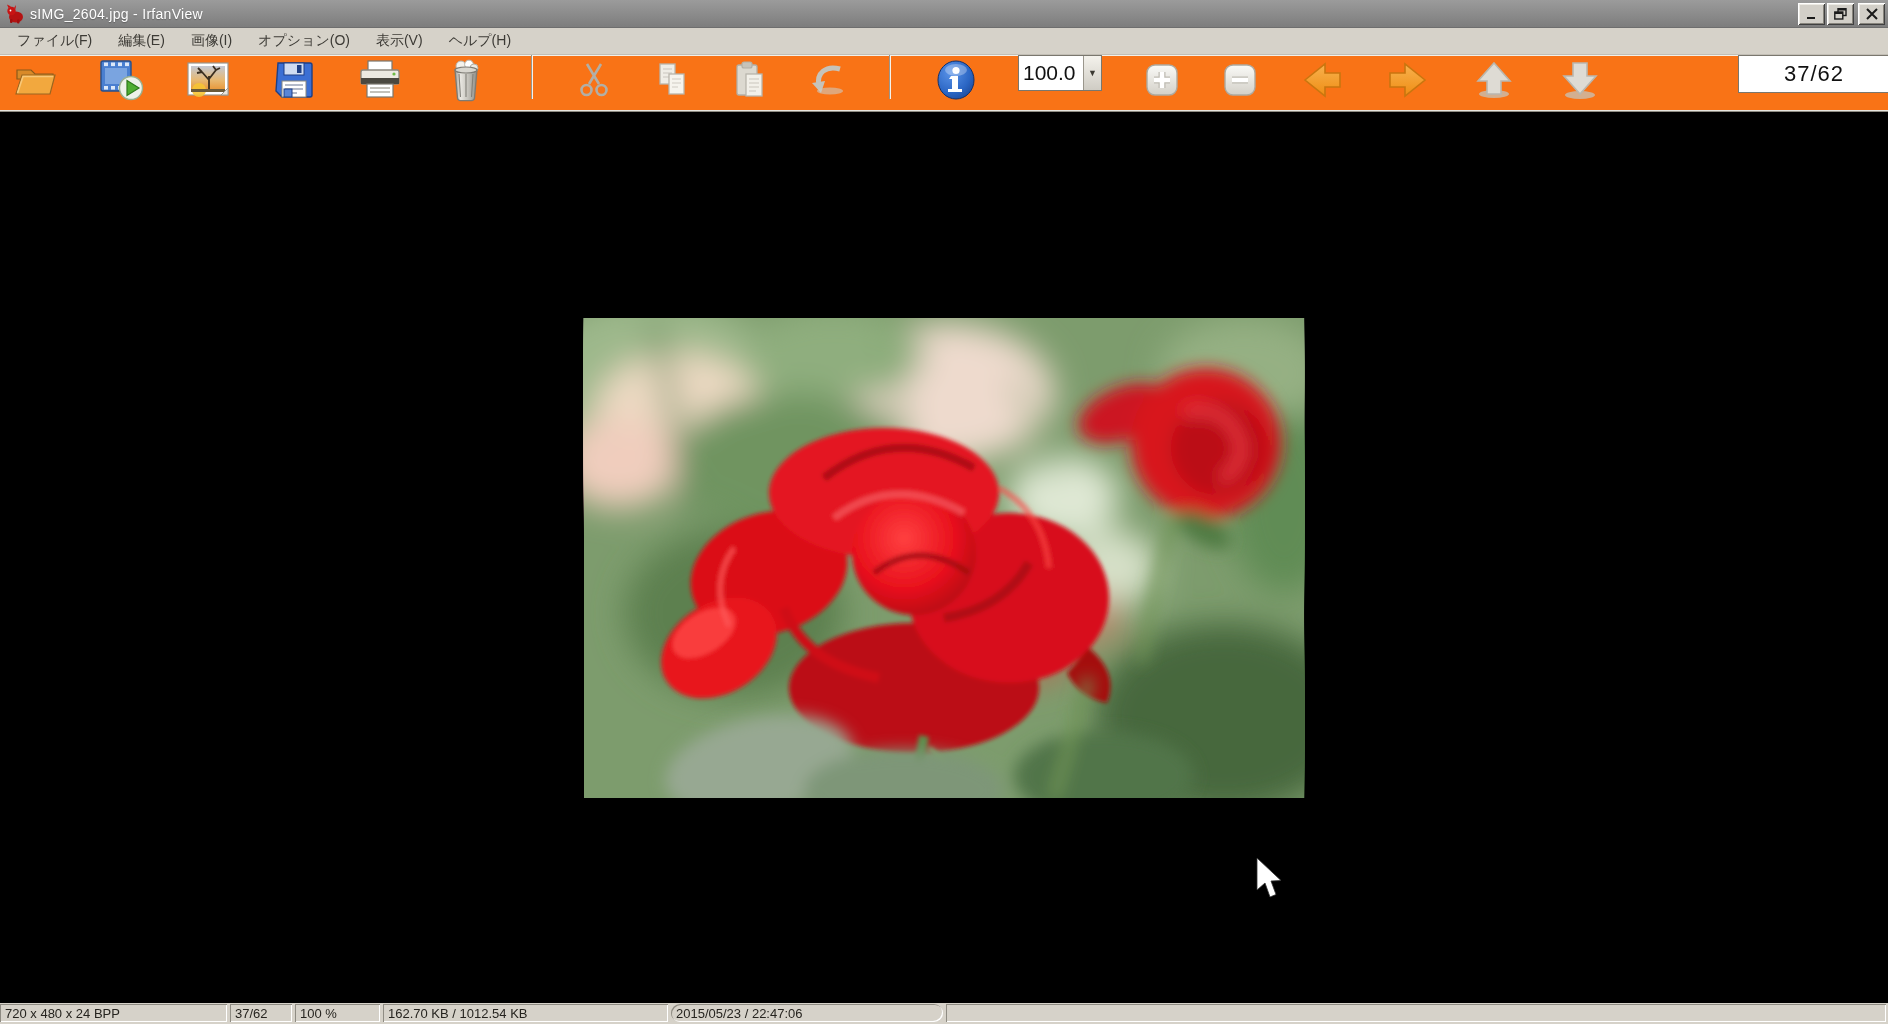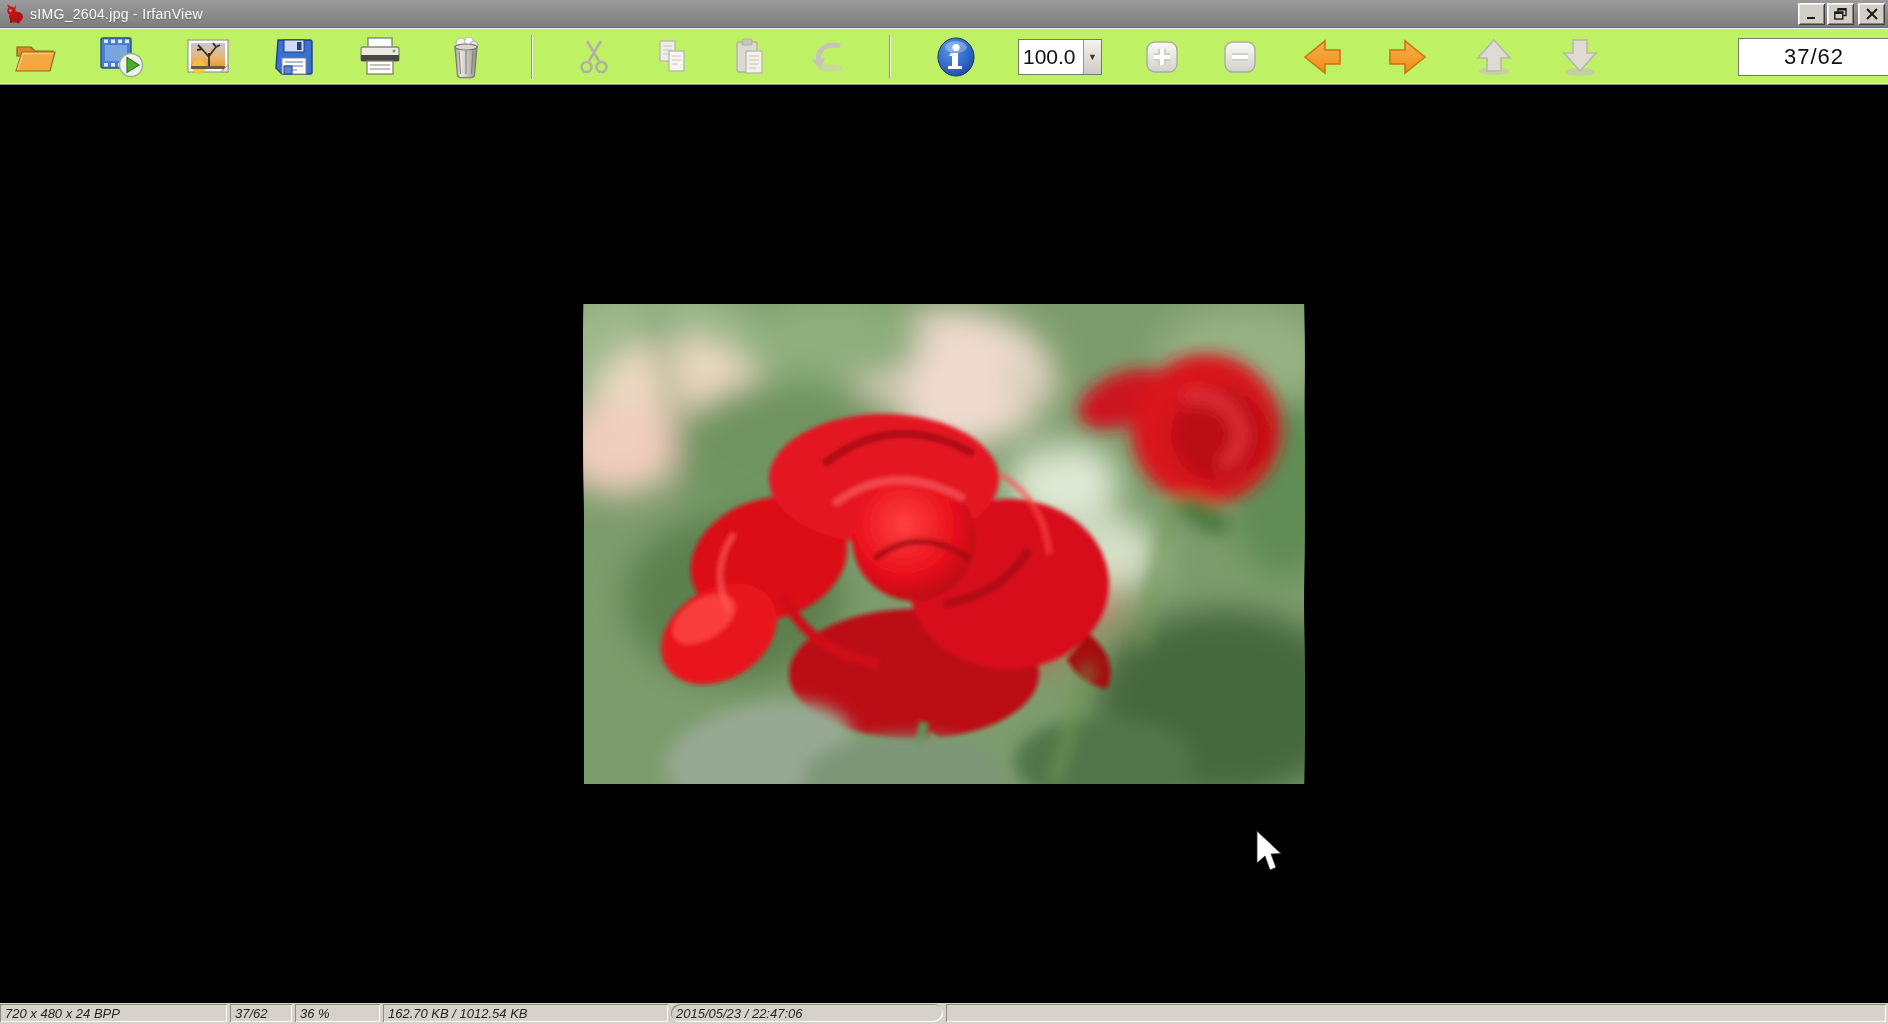--- a/index.html
+++ b/index.html
@@ -28,21 +28,21 @@
   .menubar {
     height:27px; flex:0 0 27px; background:#d6d2c9; display:flex; align-items:center;
     padding-left:4px; border-bottom:1px solid #c2beb5;
   }
   .menu-item {
     padding:4px 13px; font-size:14px; color:#3c3a35; white-space:nowrap; cursor:default;
   }
 
   
   .toolbar {
-    height:57px; flex:0 0 57px; background:#bef264; display:flex; align-items:center;
+    height:57px; flex:0 0 57px; background:#f97316; display:flex; 
     padding-left:8px;
     box-shadow: inset 0 1px 0 #f2f0ea, inset 0 -1px 0 #8f8c83, inset 0 -2px 0 #e8e6df;
     gap: 30px;
   }
   .tbtn {
     width:56px; height:50px; display:flex; align-items:center; justify-content:center;
     background:transparent; border:none; cursor:default; flex:0 0 auto;
   }
   .tbtn.narrow { width:48px; }
   .tsep { width:2px; height:44px; border-left:1px solid #9a968c; border-right:1px solid #f4f2ec; margin:0 7px; flex:0 0 auto; }
@@ -70,21 +70,21 @@
   .photo { width:722px; height:480px; flex:0 0 auto; }
   .cursor { position:absolute; left:1253px; top:744px; width:34px; height:46px; pointer-events:none; }
 
   
   .statusbar {
     height:21px; flex:0 0 21px; background:#d6d2c9; display:flex; gap:3px; padding:1px 2px 2px 0;
     font-size:13px; color:#26241f; align-items:stretch;
   }
   .status-cell {
     box-shadow: inset 1px 1px 0 #8f8c83, inset -1px -1px 0 #fff;
-    padding:1px 4px 0 5px; white-space:nowrap; overflow:hidden; display:flex; align-items:center;font-style:italic;
+    padding:1px 4px 0 5px; white-space:nowrap; overflow:hidden; display:flex; align-items:center;
   }
   .s1 { flex:0 0 227px; } .s2 { flex:0 0 62px; } .s3 { flex:0 0 85px; }
   .s4 { flex:0 0 285px; } .s5 { flex:0 0 272px;border-radius:9px; } .s6 { flex:1; }
 </style>
 </head>
 <body>
 
 <div class="window">
 
   <div class="titlebar">
@@ -112,20 +112,28 @@
         <rect x="0.8" y="4" width="8" height="2" fill="#1a1a1a"></rect>
       </svg>
     </div>
     <div class="winbtn close">
       <svg width="12" height="12" viewBox="0 0 12 12">
         <path d="M1,1 L11,11 M11,1 L1,11" stroke="#1a1a1a" stroke-width="2"></path>
       </svg>
     </div>
   </div>
 
+  <div class="menubar">
+    <span class="menu-item">ファイル(F)</span>
+    <span class="menu-item">編集(E)</span>
+    <span class="menu-item">画像(I)</span>
+    <span class="menu-item">オプション(O)</span>
+    <span class="menu-item">表示(V)</span>
+    <span class="menu-item">ヘルプ(H)</span>
+  </div>
 
   <div class="toolbar">
 
     <div class="tbtn enabled">
       <svg width="46" height="40" viewBox="0 0 46 40">
         <path d="M4,10 h14 l4,4 h18 v5 H4 z" fill="#d98a28" stroke="#8a5a1a" stroke-width="1.2"></path>
         <path d="M3,34 L9,15 h33 L37,34 z" fill="#f2a83e" stroke="#9a6620" stroke-width="1.2"></path>
         <path d="M4.5,33 L10,16.5 h30" fill="none" stroke="#f8c878" stroke-width="1.6"></path>
       </svg>
     </div>
@@ -431,19 +439,19 @@
     </svg>
 
     <svg class="cursor" viewBox="0 0 34 46">
       <path d="M4,2 L4,34 L12,27 L17,41 L23,38.5 L18,25 L28,24.5 Z" fill="#ffffff" stroke="#333" stroke-width="0.8"></path>
     </svg>
   </div>
 
   <div class="statusbar">
     <div class="status-cell s1">720 x 480 x 24 BPP</div>
     <div class="status-cell s2">37/62</div>
-    <div class="status-cell s3">36 %</div>
+    <div class="status-cell s3">100 %</div>
     <div class="status-cell s4">162.70 KB / 1012.54 KB</div>
     <div class="status-cell s5">2015/05/23 / 22:47:06</div>
     <div class="status-cell s6"></div>
   </div>
 
 </div>
 
 </body></html>

